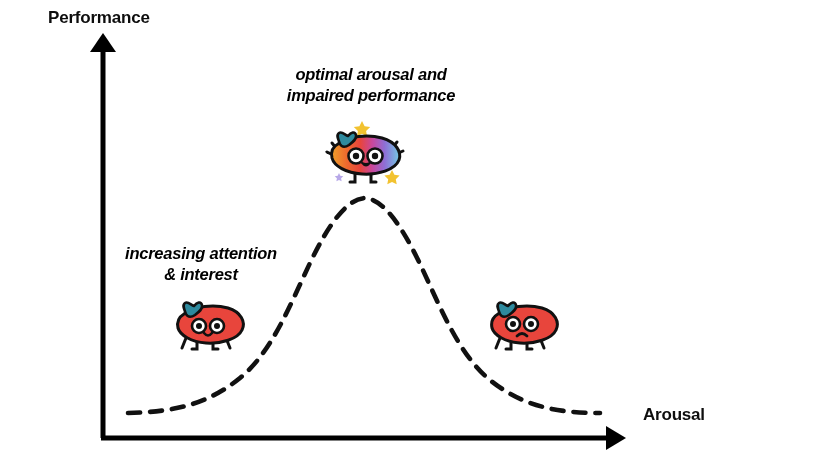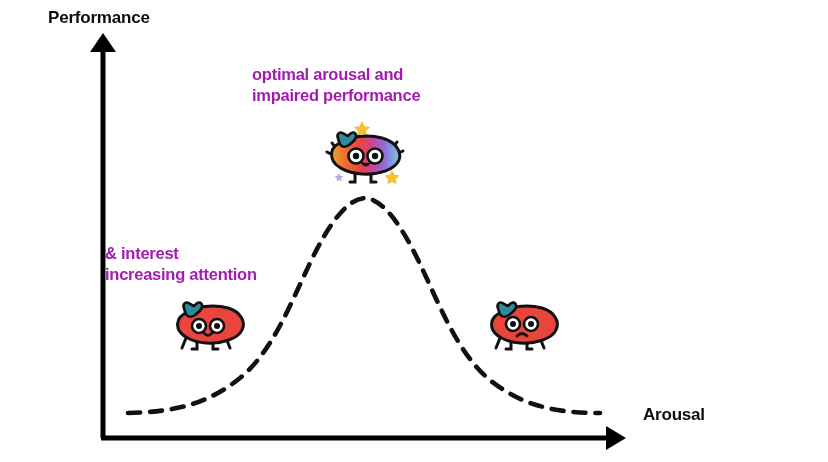--- a/index.html
+++ b/index.html
@@ -24,24 +24,25 @@
     white-space: nowrap;
   }
   #y-axis-label { left: 48px; top: 8px; }
   #x-axis-label { left: 643px; top: 405px; }
 
   .annotation {
     position: absolute;
     font-weight: bold;
     font-size: 16.5px;
     line-height: 1.28;
-    color: #a21caf;
-    text-align: left;
+    color: #000000;
+    text-align: center;
     letter-spacing: -0.25px;
     white-space: nowrap;
+    font-style: italic;
   }
   #ann-optimal { left: 252px; top: 64px; width: 238px; }
   #ann-increasing { left: 105px; top: 243px; width: 192px; }
   #ann-impaired { left: 470px; top: 243px; width: 208px; }
   .annotation .ln { display: block; }
 
   svg.layer {
     position: absolute;
     left: 0; top: 0;
     width: 828px;
@@ -93,22 +94,22 @@
              C 440,306 458,354 490,380
              C 522,406 556,413 600,413" fill="none" stroke="#111111" stroke-width="4.6" stroke-linecap="round" stroke-dasharray="12 10"></path>
   </svg>
 
   <div class="annotation" id="ann-optimal">
     <span class="ln">optimal arousal and</span>
     <span class="ln">impaired performance</span>
   </div>
 
   <div class="annotation" id="ann-increasing">
+    <span class="ln">increasing attention</span>
     <span class="ln">&amp; interest</span>
-    <span class="ln">increasing attention</span>
   </div>
 
 
   <svg class="char" id="char-happy" viewBox="0 0 92 80">
 
     <g>
       <path d="M44 8 l2.6 5.2 5.6 0.8 -4.1 3.9 1 5.5 -5.1-2.6 -5.1 2.6 1-5.5 -4.1-3.9 5.6-0.8 Z" fill="#F2C230" transform="translate(0,-1)"></path>
       <path d="M74 56 l2.4 4.8 5.2 0.8 -3.8 3.6 0.9 5.1 -4.7-2.4 -4.7 2.4 0.9-5.1 -3.8-3.6 5.2-0.8 Z" fill="#F2C230"></path>
       <path d="M64 28 l1.6 3.4 3.6 0.5 -2.6 2.5 0.6 3.6 -3.2-1.7 -3.2 1.7 0.6-3.6 -2.6-2.5 3.6-0.5 Z" fill="#B7A8E8"></path>
       <path d="M21 59 l1.3 2.8 3 0.4 -2.2 2.1 0.5 3 -2.6-1.4 -2.6 1.4 0.5-3 -2.2-2.1 3-0.4 Z" fill="#B7A8E8"></path>

